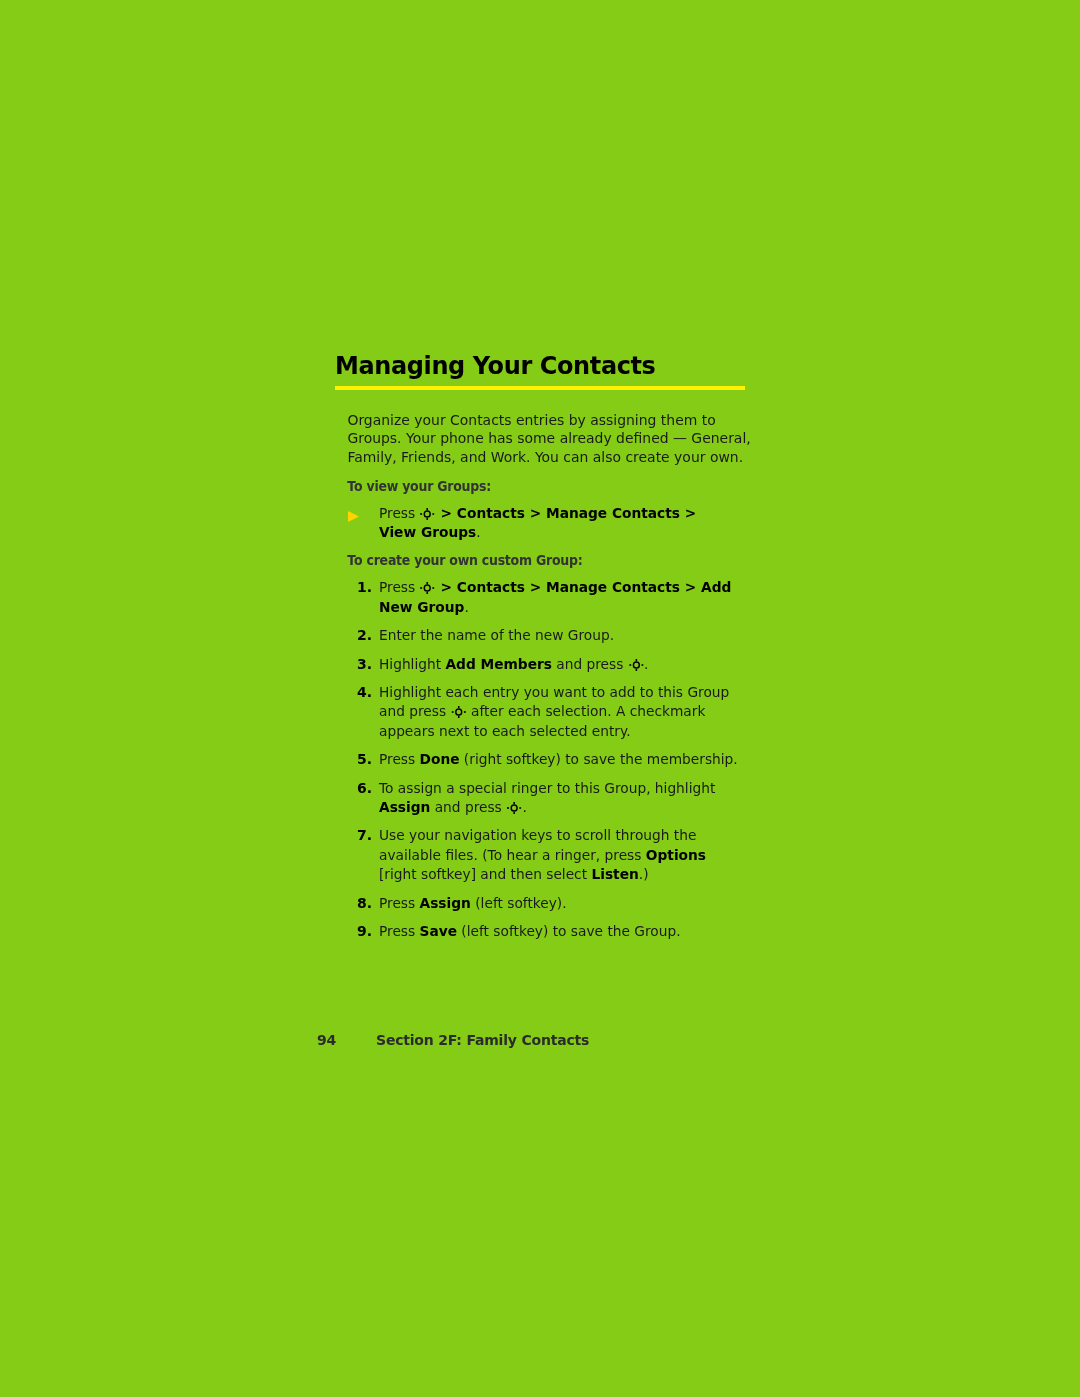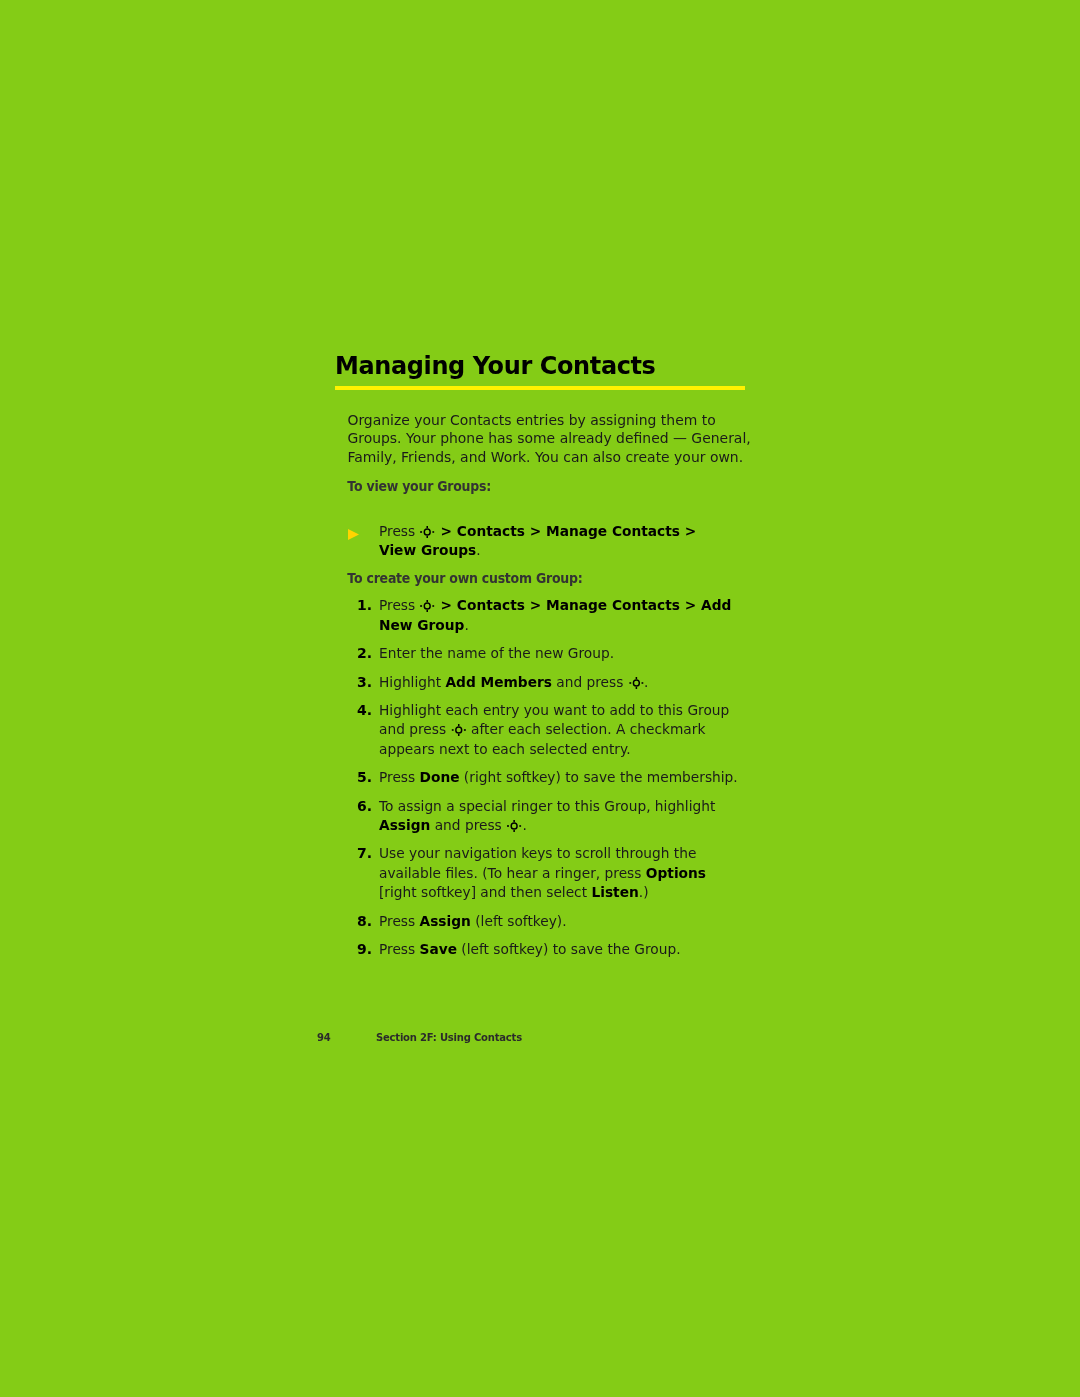--- a/index.html
+++ b/index.html
@@ -78,21 +78,21 @@
     color: #333333;
     letter-spacing: -0.25px;
     transform: scaleX(0.95);
     transform-origin: left top;
   }
   .subhead.tight { margin-top: 10px; }
 
   
   .bullet-row {
     display: flex;
-    margin-top: 27px;
+    margin-top: 9px;
     padding-left: 13px;
   }
   .bullet-marker {
     width: 31px;
     flex: 0 0 31px;
     color: #ffd400;
     font-size: 12px;
     line-height: 19px;
     padding-top: 1px;
   }
@@ -147,21 +147,21 @@
   
   .footer {
     position: absolute;
     left: 317px;
     top: 1032px;
     width: 470px;
     display: flex;
     align-items: baseline;
     font-family: "DejaVu Sans", sans-serif;
     font-weight: bold;
-    font-size: 10px;
+    font-size: 14px;
     color: #2b2b2b;
     letter-spacing: -0.2px;
   }
   .footer-page {
     width: 59px;
     flex: 0 0 59px;
   }
   .footer-section { flex: 1 1 auto; }
 </style>
 </head>
@@ -256,16 +256,16 @@
         <li class="step">
           <span class="step-num">9.</span>
           <span class="step-body">Press <b>Save</b> (left softkey) to save the Group.</span>
         </li>
       </ol>
 
   </div>
 
   <div class="footer">
     <span class="footer-page">94</span>
-    <span class="footer-section">Section 2F: Using Contacts</span>
+    <span class="footer-section">Section 2F: Family Contacts</span>
   </div>
 
 </div>
 
 </body></html>

